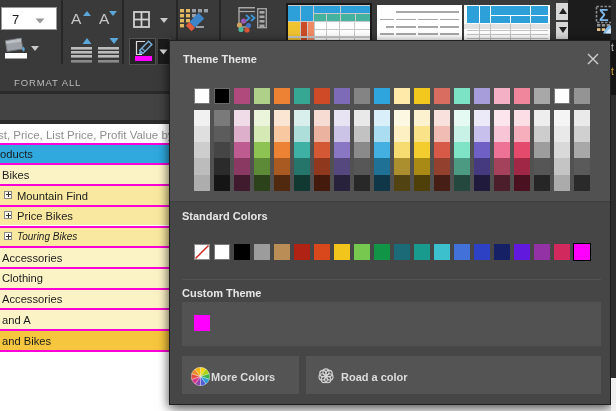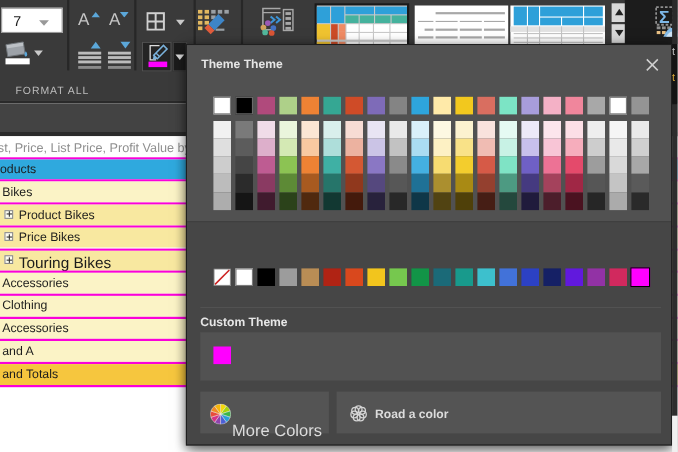--- a/index.html
+++ b/index.html
@@ -212,48 +212,48 @@
 <div class="a" style="left:0;top:144.7px;width:616px;height:18.7px;background:#2fa9de;"></div>
 <div class="a" style="left:0px;top:148.2px;font-size:11.2px;color:#1c1c1c;white-space:nowrap;">oducts</div>
 <div class="a" style="left:0;top:163.4px;width:616px;height:2.0px;background:#fb00d9;"></div>
 <div class="a" style="left:0;top:165.4px;width:616px;height:18.7px;background:#fbf3c6;"></div>
 <div class="a" style="left:2px;top:168.9px;font-size:11.2px;color:#1c1c1c;white-space:nowrap;">Bikes</div>
 <div class="a" style="left:0;top:184.1px;width:616px;height:2.0px;background:#fb00d9;"></div>
 <div class="a" style="left:0;top:186.1px;width:616px;height:18.7px;background:#f8e8a0;"></div>
 <div class="a" style="left:4px;top:190.6px;width:8px;height:8px;background:#fdfdf2;border:1px solid #8a8a8a;"></div>
 <div class="a" style="left:5.5px;top:194.1px;width:5px;height:1px;background:#333;"></div>
 <div class="a" style="left:7.5px;top:192.1px;width:1px;height:5px;background:#333;"></div>
-<div class="a" style="left:17px;top:189.6px;font-size:11.2px;color:#1c1c1c;white-space:nowrap;">Product Bikes</div>
+<div class="a" style="left:17px;top:189.6px;font-size:11.2px;color:#1c1c1c;white-space:nowrap;">Mountain Find</div>
 <div class="a" style="left:0;top:204.8px;width:616px;height:2.0px;background:#fb00d9;"></div>
 <div class="a" style="left:0;top:206.8px;width:616px;height:18.7px;background:#f8e8a0;"></div>
 <div class="a" style="left:4px;top:211.3px;width:8px;height:8px;background:#fdfdf2;border:1px solid #8a8a8a;"></div>
 <div class="a" style="left:5.5px;top:214.8px;width:5px;height:1px;background:#333;"></div>
 <div class="a" style="left:7.5px;top:212.8px;width:1px;height:5px;background:#333;"></div>
 <div class="a" style="left:17px;top:210.3px;font-size:11.2px;color:#1c1c1c;white-space:nowrap;">Price Bikes</div>
 <div class="a" style="left:0;top:225.5px;width:616px;height:2.0px;background:#fb00d9;"></div>
 <div class="a" style="left:0;top:227.5px;width:616px;height:18.7px;background:#f8e8a0;"></div>
 <div class="a" style="left:4px;top:232.0px;width:8px;height:8px;background:#fdfdf2;border:1px solid #8a8a8a;"></div>
 <div class="a" style="left:5.5px;top:235.5px;width:5px;height:1px;background:#333;"></div>
 <div class="a" style="left:7.5px;top:233.5px;width:1px;height:5px;background:#333;"></div>
-<div class="a" style="left:17px;top:231.0px;font-size:14px;color:#1c1c1c;white-space:nowrap;">Touring Bikes</div>
+<div class="a" style="left:17px;top:231.0px;font-size:10px;color:#1c1c1c;white-space:nowrap;font-style:italic;">Touring Bikes</div>
 <div class="a" style="left:0;top:246.2px;width:616px;height:2.0px;background:#fb00d9;"></div>
 <div class="a" style="left:0;top:248.2px;width:616px;height:18.7px;background:#fbf3c6;"></div>
 <div class="a" style="left:2px;top:251.7px;font-size:11.2px;color:#1c1c1c;white-space:nowrap;">Accessories</div>
 <div class="a" style="left:0;top:266.9px;width:616px;height:2.0px;background:#fb00d9;"></div>
 <div class="a" style="left:0;top:268.9px;width:616px;height:18.7px;background:#fbf3c6;"></div>
 <div class="a" style="left:2px;top:272.4px;font-size:11.2px;color:#1c1c1c;white-space:nowrap;">Clothing</div>
 <div class="a" style="left:0;top:287.6px;width:616px;height:2.0px;background:#fb00d9;"></div>
 <div class="a" style="left:0;top:289.6px;width:616px;height:18.7px;background:#fbf3c6;"></div>
 <div class="a" style="left:2px;top:293.1px;font-size:11.2px;color:#1c1c1c;white-space:nowrap;">Accessories</div>
 <div class="a" style="left:0;top:308.3px;width:616px;height:2.0px;background:#fb00d9;"></div>
 <div class="a" style="left:0;top:310.3px;width:616px;height:18.7px;background:#fbf3c6;"></div>
 <div class="a" style="left:2px;top:313.8px;font-size:11.2px;color:#1c1c1c;white-space:nowrap;">and A</div>
 <div class="a" style="left:0;top:329.0px;width:616px;height:2.0px;background:#fb00d9;"></div>
 <div class="a" style="left:0;top:331.0px;width:616px;height:18.7px;background:#f6c63e;"></div>
-<div class="a" style="left:2px;top:334.5px;font-size:11.2px;color:#1c1c1c;white-space:nowrap;">and Totals</div>
+<div class="a" style="left:2px;top:334.5px;font-size:11.2px;color:#1c1c1c;white-space:nowrap;">and Bikes</div>
 <div class="a" style="left:0;top:349.7px;width:616px;height:2.0px;background:#fb00d9;"></div>
 <div class="a" style="left:169px;top:40px;width:442px;height:365px;background:#464646;border:1px solid #1f1f1f;box-shadow:-2px 2px 8px rgba(0,0,0,0.3),2px 4px 12px rgba(0,0,0,0.5);">
 <div class="a" style="left:0;top:0;width:440px;height:160px;background:#515151;"></div>
 <div class="a" style="left:13px;top:11.5px;font-size:11px;font-weight:bold;color:#e6e6e6;">Theme Theme</div>
 <svg class="a" style="left:416px;top:11px;" width="14" height="14">
         <path d="M2 2 L12 12 M12 2 L2 12" stroke="#cfcfcf" stroke-width="1.4"></path>
       </svg>
 <div class="a" style="left:24px;top:47px;width:16px;height:16px;background:#ffffff;border:1px solid #7a7a7a;"></div>
 <div class="a" style="left:44px;top:47px;width:16px;height:16px;background:#000000;border:1px solid #6a6a6a;"></div>
 <div class="a" style="left:64px;top:47px;width:16px;height:16px;background:#b04a7c;"></div>
@@ -368,20 +368,21 @@
 <div class="a" style="left:384px;top:84.8px;width:16px;height:16.3px;background:#e9e9e9;"></div>
 <div class="a" style="left:384px;top:101.1px;width:16px;height:16.3px;background:#d9d9d9;"></div>
 <div class="a" style="left:384px;top:117.4px;width:16px;height:16.3px;background:#c4c4c4;"></div>
 <div class="a" style="left:384px;top:133.7px;width:16px;height:16.3px;background:#ababab;"></div>
 <div class="a" style="left:404px;top:68.5px;width:16px;height:16.3px;background:#eaeaea;"></div>
 <div class="a" style="left:404px;top:84.8px;width:16px;height:16.3px;background:#d0d0d0;"></div>
 <div class="a" style="left:404px;top:101.1px;width:16px;height:16.3px;background:#a8a8a8;"></div>
 <div class="a" style="left:404px;top:117.4px;width:16px;height:16.3px;background:#5a5a5a;"></div>
 <div class="a" style="left:404px;top:133.7px;width:16px;height:16.3px;background:#2a2a2a;"></div>
 <div class="a" style="left:0px;top:160px;width:440px;height:1px;background:#3f3f3f;"></div>
+<div class="a" style="left:12px;top:168.5px;font-size:11px;font-weight:bold;color:#e6e6e6;">Standard Colors</div>
 <svg class="a" style="left:24px;top:203px;" width="16" height="16">
         <rect x="0.5" y="0.5" width="15" height="15" fill="#ffffff" stroke="#8a8a8a"></rect>
         <line x1="1.5" y1="14.5" x2="14.5" y2="1.5" stroke="#cc2222" stroke-width="1.4"></line>
       </svg>
 <div class="a" style="left:44px;top:203px;width:16px;height:16px;background:#ffffff;border:1px solid #7a7a7a;"></div>
 <div class="a" style="left:64px;top:203px;width:16px;height:16px;background:#000000;"></div>
 <div class="a" style="left:84px;top:203px;width:16px;height:16px;background:#9c9c9c;"></div>
 <div class="a" style="left:104px;top:203px;width:16px;height:16px;background:#b98d55;"></div>
 <div class="a" style="left:124px;top:203px;width:16px;height:16px;background:#b02314;"></div>
 <div class="a" style="left:144px;top:203px;width:16px;height:16px;background:#d9481d;"></div>
@@ -408,21 +409,21 @@
 <path d="M9.5 9.5 L14.91 2.06 A9.2 9.2 0 0 1 18.25 6.66 Z" fill="#a8d40a" stroke="#ffffff" stroke-width="0.4"></path>
 <path d="M9.5 9.5 L18.25 6.66 A9.2 9.2 0 0 1 18.25 12.34 Z" fill="#3cb54a" stroke="#ffffff" stroke-width="0.4"></path>
 <path d="M9.5 9.5 L18.25 12.34 A9.2 9.2 0 0 1 14.91 16.94 Z" fill="#2a9fd8" stroke="#ffffff" stroke-width="0.4"></path>
 <path d="M9.5 9.5 L14.91 16.94 A9.2 9.2 0 0 1 9.50 18.70 Z" fill="#4b5fd6" stroke="#ffffff" stroke-width="0.4"></path>
 <path d="M9.5 9.5 L9.50 18.70 A9.2 9.2 0 0 1 4.09 16.94 Z" fill="#8e44ad" stroke="#ffffff" stroke-width="0.4"></path>
 <path d="M9.5 9.5 L4.09 16.94 A9.2 9.2 0 0 1 0.75 12.34 Z" fill="#d63384" stroke="#ffffff" stroke-width="0.4"></path>
 <path d="M9.5 9.5 L0.75 12.34 A9.2 9.2 0 0 1 0.75 6.66 Z" fill="#e74c3c" stroke="#ffffff" stroke-width="0.4"></path>
 <path d="M9.5 9.5 L0.75 6.66 A9.2 9.2 0 0 1 4.09 2.06 Z" fill="#f08a24" stroke="#ffffff" stroke-width="0.4"></path>
 <path d="M9.5 9.5 L4.09 2.06 A9.2 9.2 0 0 1 9.50 0.30 Z" fill="#f5b50a" stroke="#ffffff" stroke-width="0.4"></path>
 </svg>
-<div class="a" style="left:41px;top:342px;font-size:15px;font-weight:normal;color:#dcdcdc;">More Colors</div>
+<div class="a" style="left:41px;top:330px;font-size:11px;font-weight:bold;color:#dcdcdc;">More Colors</div>
 <div class="a" style="left:136px;top:315px;width:295px;height:38px;background:#545454;"></div>
 <svg class="a" style="left:148px;top:327px;" width="16" height="16" viewBox="0 0 16 16">
 <circle cx="8.00" cy="4.00" r="3.1" fill="none" stroke="#d4d4d4" stroke-width="1.15"></circle>
 <circle cx="11.13" cy="5.51" r="3.1" fill="none" stroke="#d4d4d4" stroke-width="1.15"></circle>
 <circle cx="11.90" cy="8.89" r="3.1" fill="none" stroke="#d4d4d4" stroke-width="1.15"></circle>
 <circle cx="9.74" cy="11.60" r="3.1" fill="none" stroke="#d4d4d4" stroke-width="1.15"></circle>
 <circle cx="6.26" cy="11.60" r="3.1" fill="none" stroke="#d4d4d4" stroke-width="1.15"></circle>
 <circle cx="4.10" cy="8.89" r="3.1" fill="none" stroke="#d4d4d4" stroke-width="1.15"></circle>
 <circle cx="4.87" cy="5.51" r="3.1" fill="none" stroke="#d4d4d4" stroke-width="1.15"></circle>
 </svg>

